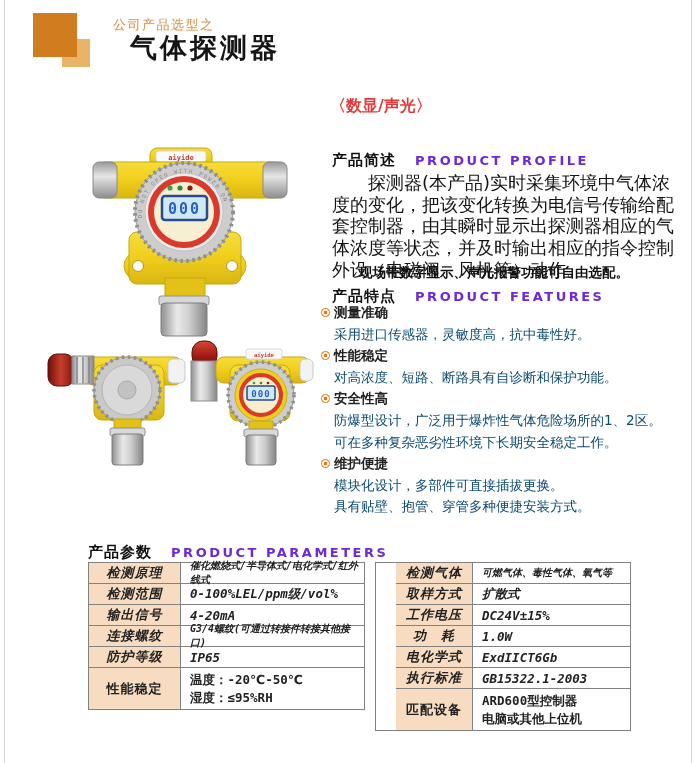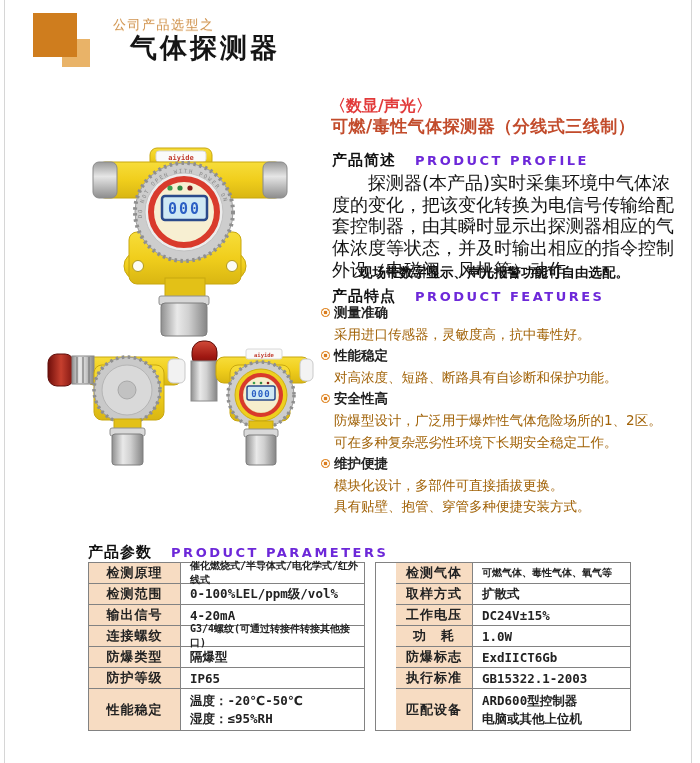--- a/index.html
+++ b/index.html
@@ -25,28 +25,28 @@
   .sec-en{font-size:13px;color:#6d28d9;letter-spacing:2.5px;margin-left:14px;font-weight:bold;}
   
   #profile-paragraph{position:absolute;left:332px;top:172px;width:344px;
       font-size:18px;line-height:21.7px;text-indent:2em;color:#141414;}
   #profile-highlight{position:absolute;left:332px;top:264px;width:344px;
       font-size:13.5px;font-weight:bold;text-indent:2em;color:#111;}
   
   #features-list{position:absolute;left:334px;top:302px;width:350px;
       font-size:13.5px;line-height:21.6px;color:#1a1a1a;}
   .feat-title{position:relative;font-weight:bold;color:#222;}
-  .feat-line{color:#a16207;}
+  .feat-line{color:#0c4a6e;}
   .bullet{position:absolute;left:-13px;top:6px;width:9px;height:9px;border-radius:50%;
       background:radial-gradient(circle,#d97c20 0 24%,#fdf3e4 32% 50%,#e08a2e 58% 100%);}
   
   .ptable{position:absolute;top:562px;border:1px solid #828282;box-sizing:border-box;background:#fff;}
   .prow{display:flex;box-sizing:border-box;border-bottom:1px solid #828282;}
   .prow:last-child{border-bottom:none;}
-  .r{height:21px;} .r2{height:41px;}
+  .r{height:21px;font-style:italic;} .r2{height:41px;}
   .plabel{background:#f7dcc2;border-right:1px solid #828282;box-sizing:border-box;
       display:flex;align-items:center;justify-content:center;
       font-size:13px;font-weight:bold;color:#222;letter-spacing:1px;flex:none;}
   .pvalue{display:flex;flex-direction:column;justify-content:center;box-sizing:border-box;
       padding-left:9px;font-family:"DejaVu Sans Mono","DejaVu Sans",monospace;
       font-size:12.5px;font-weight:bold;color:#222;flex:1 1 auto;}
   .pvalue.small{font-size:10px;letter-spacing:0;}
   .pvalue div{line-height:18px;}
   #table-left{left:88px;width:277px;}
   #table-left .plabel{width:92px;}
@@ -62,21 +62,20 @@
   <div class="vline" style="left:691px"></div>
 
   <div>
     <div id="sq-dark" class="sq"></div>
     <div id="sq-light" class="sq"></div>
   </div>
   <div id="watermark">公司产品选型之</div>
   <div id="page-title">气体探测器</div>
 
   <div id="red-line1">〈数显/声光〉</div>
-  <div id="red-line2">可燃/毒性气体探测器（分线式三线制）</div>
 
   <svg style="position:absolute;left:55px;top:128px" width="270" height="212" viewBox="0 0 270 212">
     <defs>
       <linearGradient id="g1y" x1="0" y1="0" x2="0" y2="1">
         <stop offset="0" stop-color="#f7dd3a"></stop>
           <stop offset="0.5" stop-color="#f0ce1c"></stop>
           <stop offset="1" stop-color="#d9b612"></stop>
       </linearGradient>
       <linearGradient id="g1m" x1="0" y1="0" x2="1" y2="0">
         <stop offset="0" stop-color="#8f8f8f"></stop>
@@ -242,24 +241,20 @@
     </div>
     <div class="prow r">
       <div class="plabel">输出信号</div>
       <div class="pvalue">4-20mA</div>
     </div>
     <div class="prow r">
       <div class="plabel">连接螺纹</div>
       <div class="pvalue small">G3/4螺纹(可通过转接件转接其他接口)</div>
     </div>
     <div class="prow r">
-      <div class="plabel">防爆类型</div>
-      <div class="pvalue">隔爆型</div>
-    </div>
-    <div class="prow r">
       <div class="plabel">防护等级</div>
       <div class="pvalue">IP65</div>
     </div>
     <div class="prow r2">
       <div class="plabel">性能稳定</div>
       <div class="pvalue">
         <div>温度：-20℃-50℃</div>
         <div>湿度：≤95%RH</div>
       </div>
     </div>
@@ -276,21 +271,21 @@
     </div>
     <div class="prow r">
       <div class="plabel">工作电压</div>
       <div class="pvalue">DC24V±15%</div>
     </div>
     <div class="prow r">
       <div class="plabel">功　耗</div>
       <div class="pvalue">1.0W</div>
     </div>
     <div class="prow r">
-      <div class="plabel">防爆标志</div>
+      <div class="plabel">电化学式</div>
       <div class="pvalue">ExdIICT6Gb</div>
     </div>
     <div class="prow r">
       <div class="plabel">执行标准</div>
       <div class="pvalue">GB15322.1-2003</div>
     </div>
     <div class="prow r2">
       <div class="plabel">匹配设备</div>
       <div class="pvalue">
         <div>ARD600型控制器</div>

